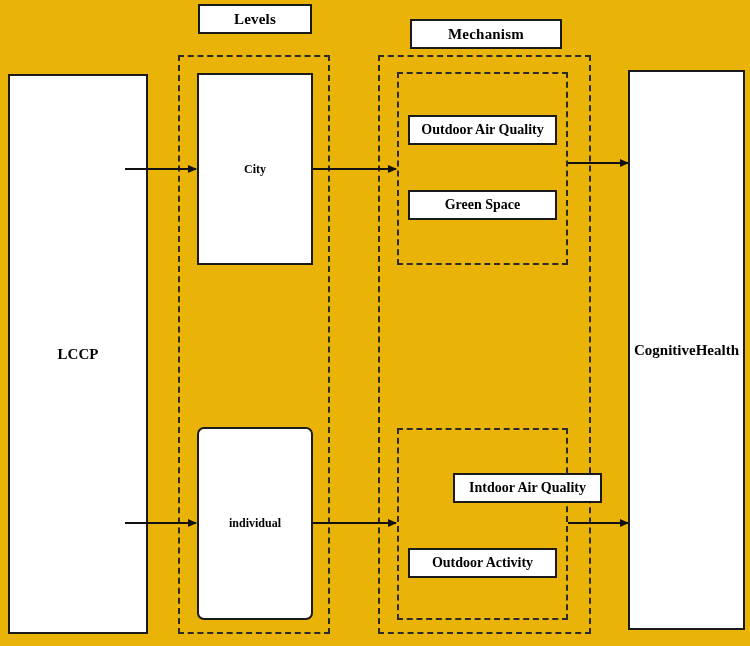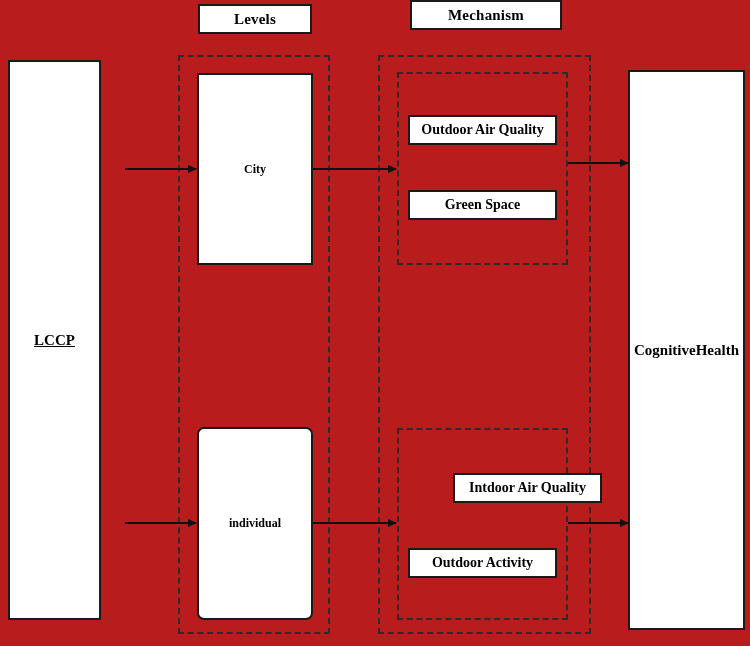--- a/index.html
+++ b/index.html
@@ -4,21 +4,21 @@
 <style>
   html, body {
     margin: 0;
     padding: 0;
     background: #ffffff;
   }
   #canvas {
     position: relative;
     width: 750px;
     height: 646px;
-    background: #b91c1c;
+    background: #eab308;
     font-family: "Liberation Serif", "DejaVu Serif", serif;
     overflow: hidden;
   }
   .solid-box {
     position: absolute;
     box-sizing: border-box;
     border: 2px solid #1a1a1a;
     background: #ffffff;
     display: flex;
     align-items: center;
@@ -57,23 +57,23 @@
     pointer-events: none;
   }
 </style>
 </head>
 <body>
 
 <div id="canvas">
 
   <div class="solid-box header-box" style="left:198px; top:4px; width:114px; height:30px;">Levels</div>
 
-  <div class="solid-box header-box" style="left:410px; top:0; width:152px; height:30px;">Mechanism</div>
+  <div class="solid-box header-box" style="left:410px; top:19px; width:152px; height:30px;">Mechanism</div>
 
-  <div class="solid-box pillar-box" style="left:8px; top:60px; width:93px; height:560px;text-decoration:underline;">LCCP</div>
+  <div class="solid-box pillar-box" style="left:8px; top:74px; width:140px; height:560px;">LCCP</div>
 
   <div class="dashed-box" style="left:178px; top:55px; width:152px; height:579px;"></div>
 
   <div class="solid-box level-box" style="left:197px; top:73px; width:116px; height:192px;">City</div>
 
   <div class="solid-box level-box" style="left:197px; top:427px; width:116px; height:193px;border-radius:7px;">individual</div>
 
   <div class="dashed-box" style="left:378px; top:55px; width:213px; height:579px;"></div>
 
   <div class="dashed-box" style="left:397px; top:72px; width:171px; height:193px;"></div>

